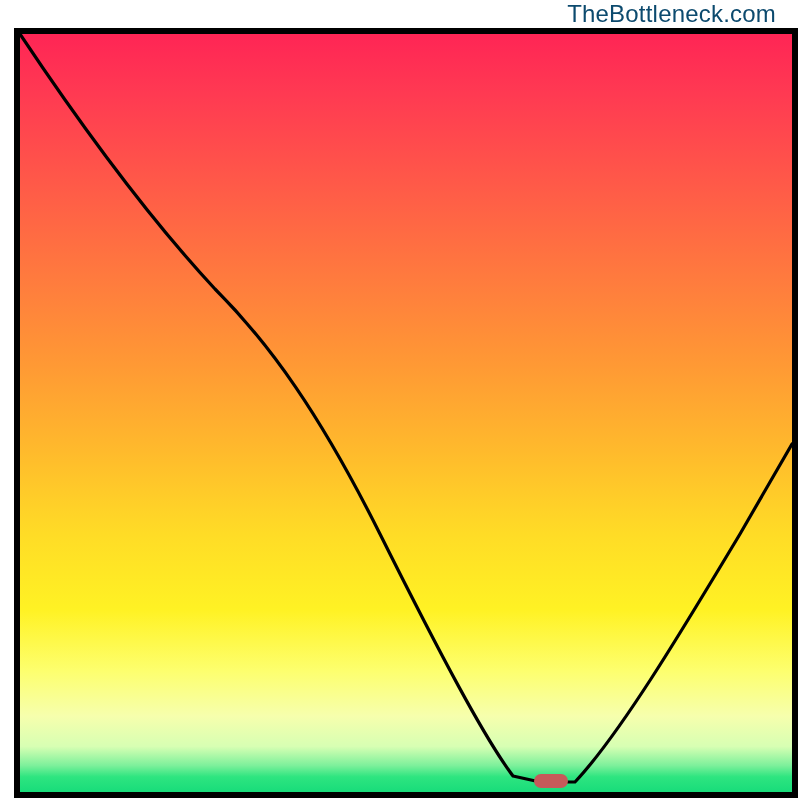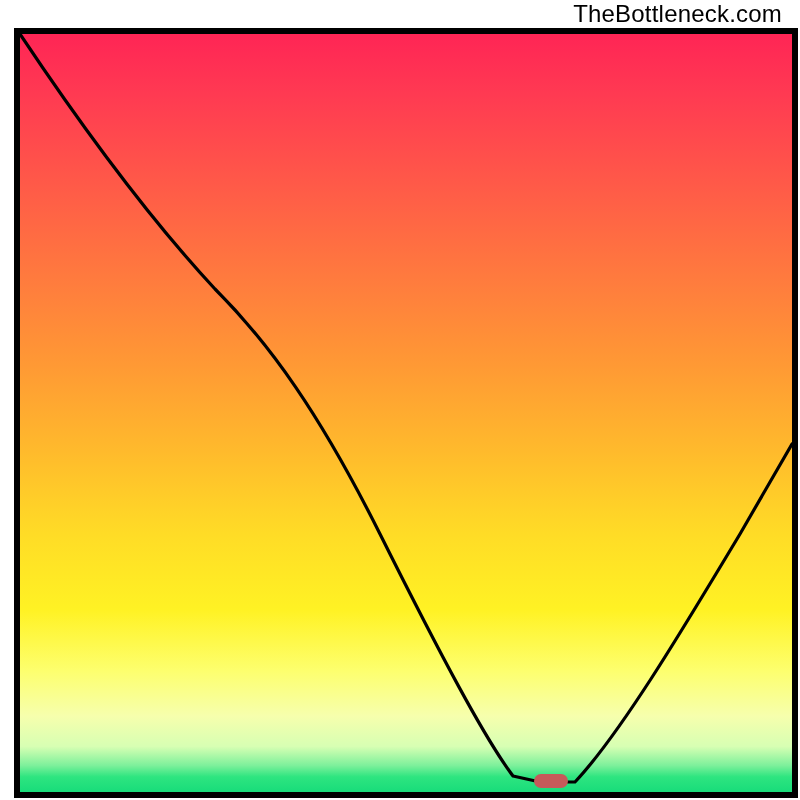--- a/index.html
+++ b/index.html
@@ -12,22 +12,22 @@
     font-family: Arial, Helvetica, sans-serif;
   }
   .wrap {
     position: relative;
     width: 800px;
     height: 800px;
   }
   .watermark {
     position: absolute;
     top: 0;
-    right: 18px;
-    color: #000000;
+    right: 24px;
+    color: #0c4a6e;
     font-size: 24px;
     font-weight: 400;
     letter-spacing: 0.2px;
     z-index: 10;
     margin-left: 38px;
   }
   .frame {
     position: absolute;
     top: 28px;
     left: 14px;

